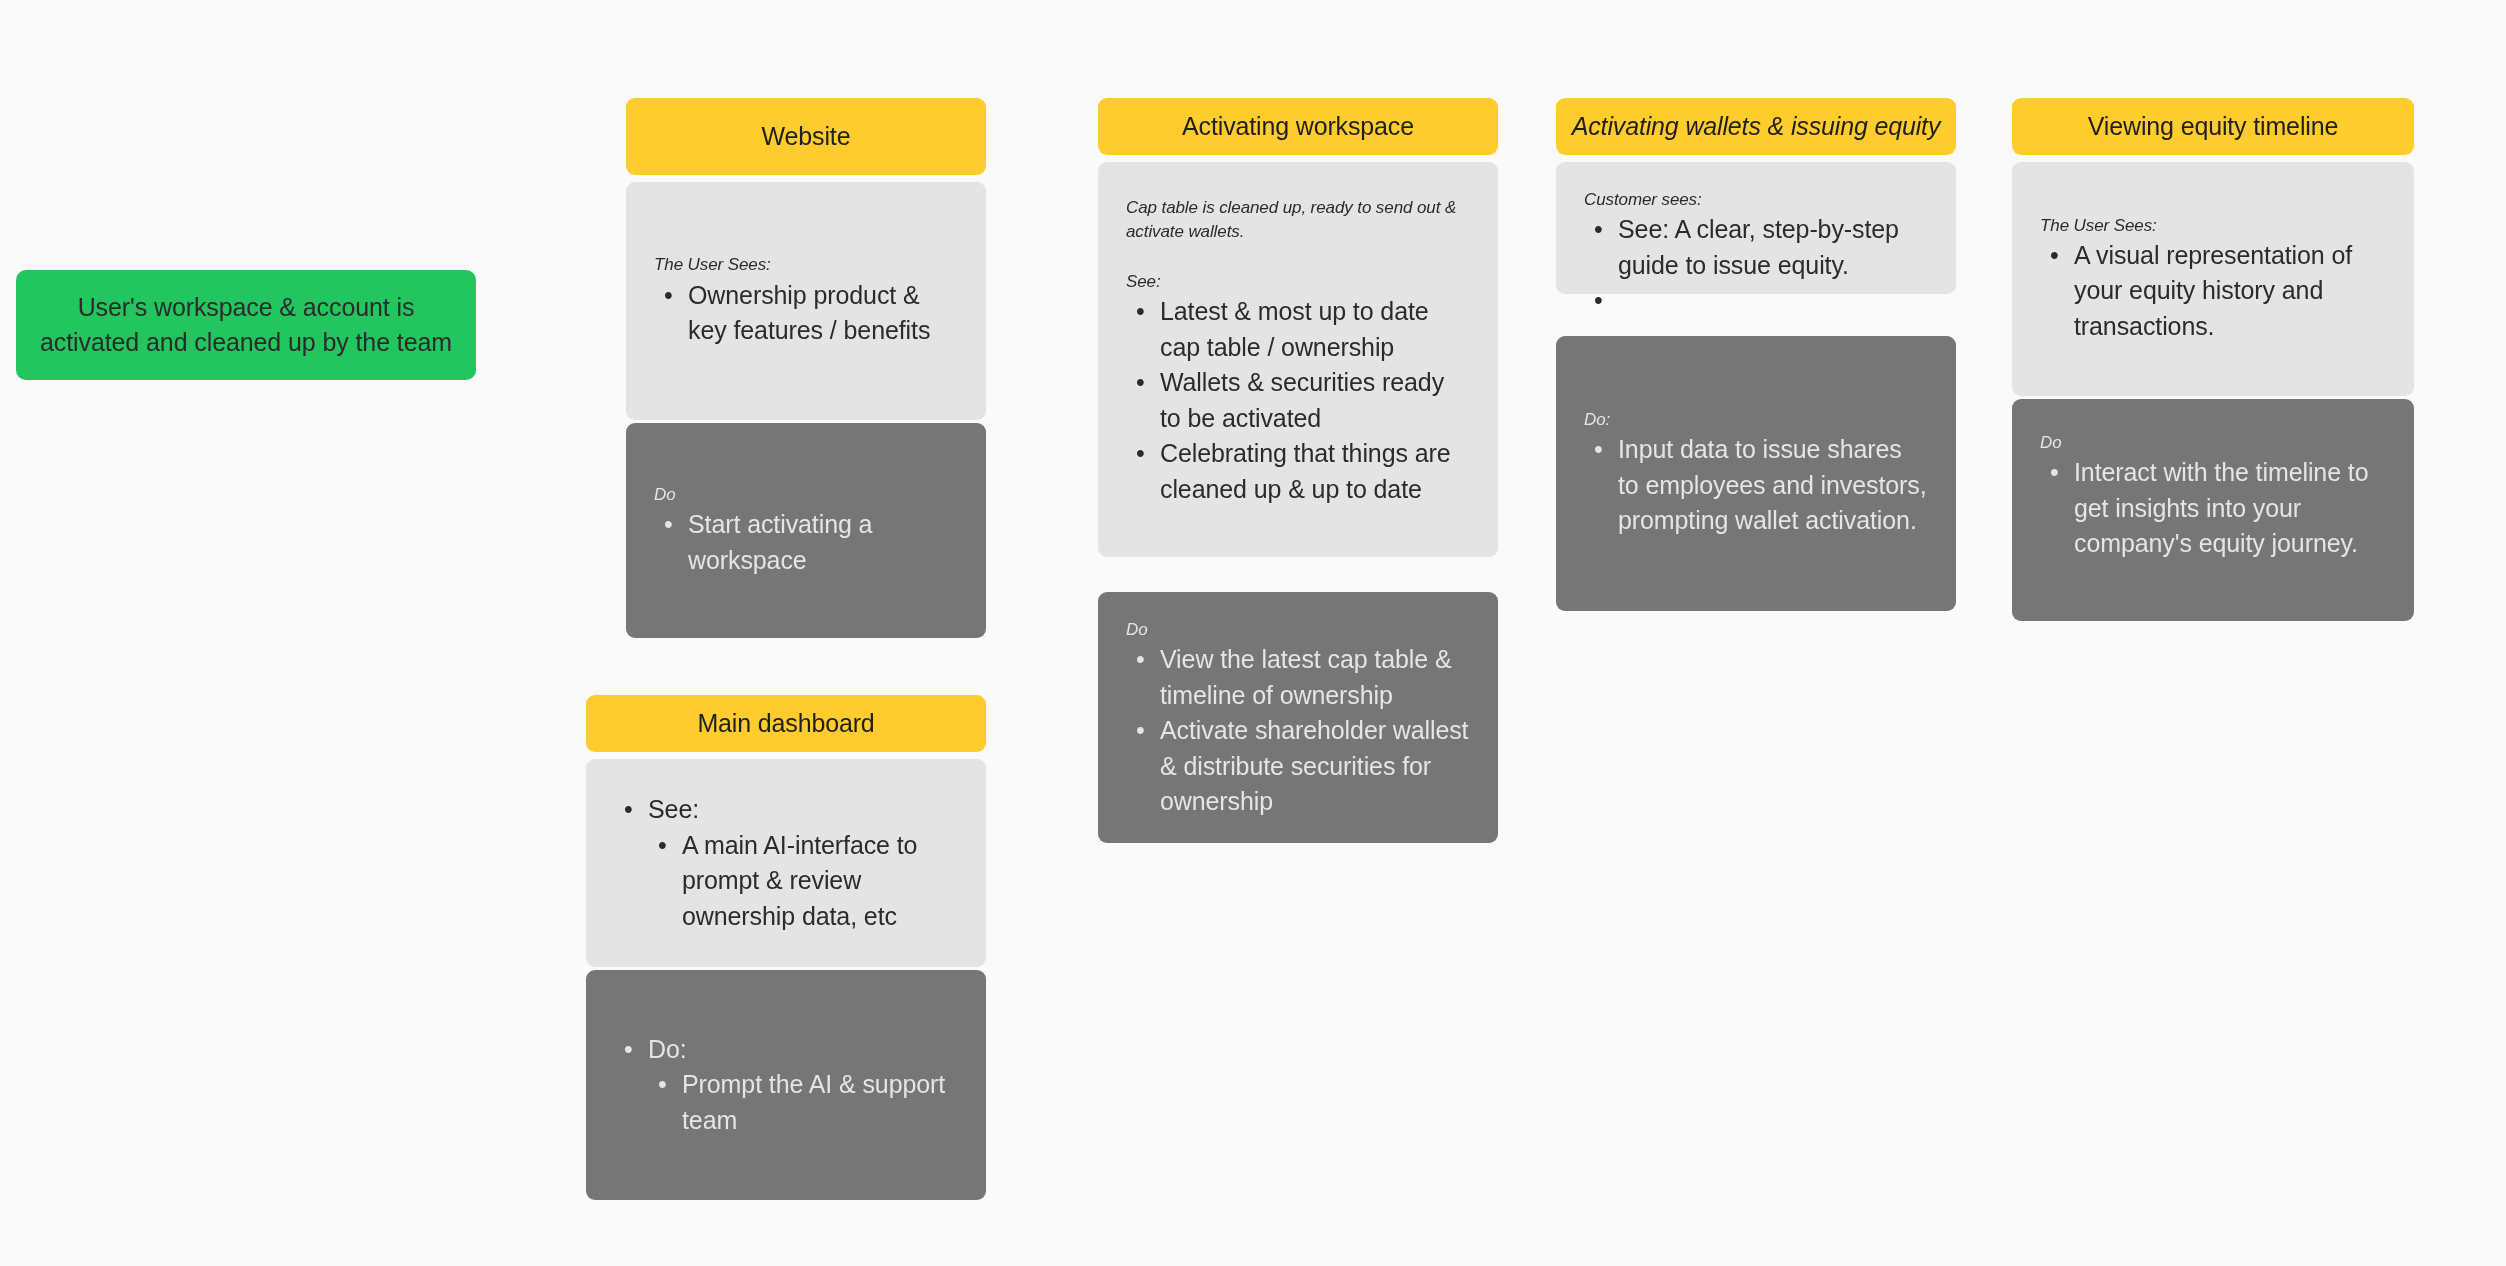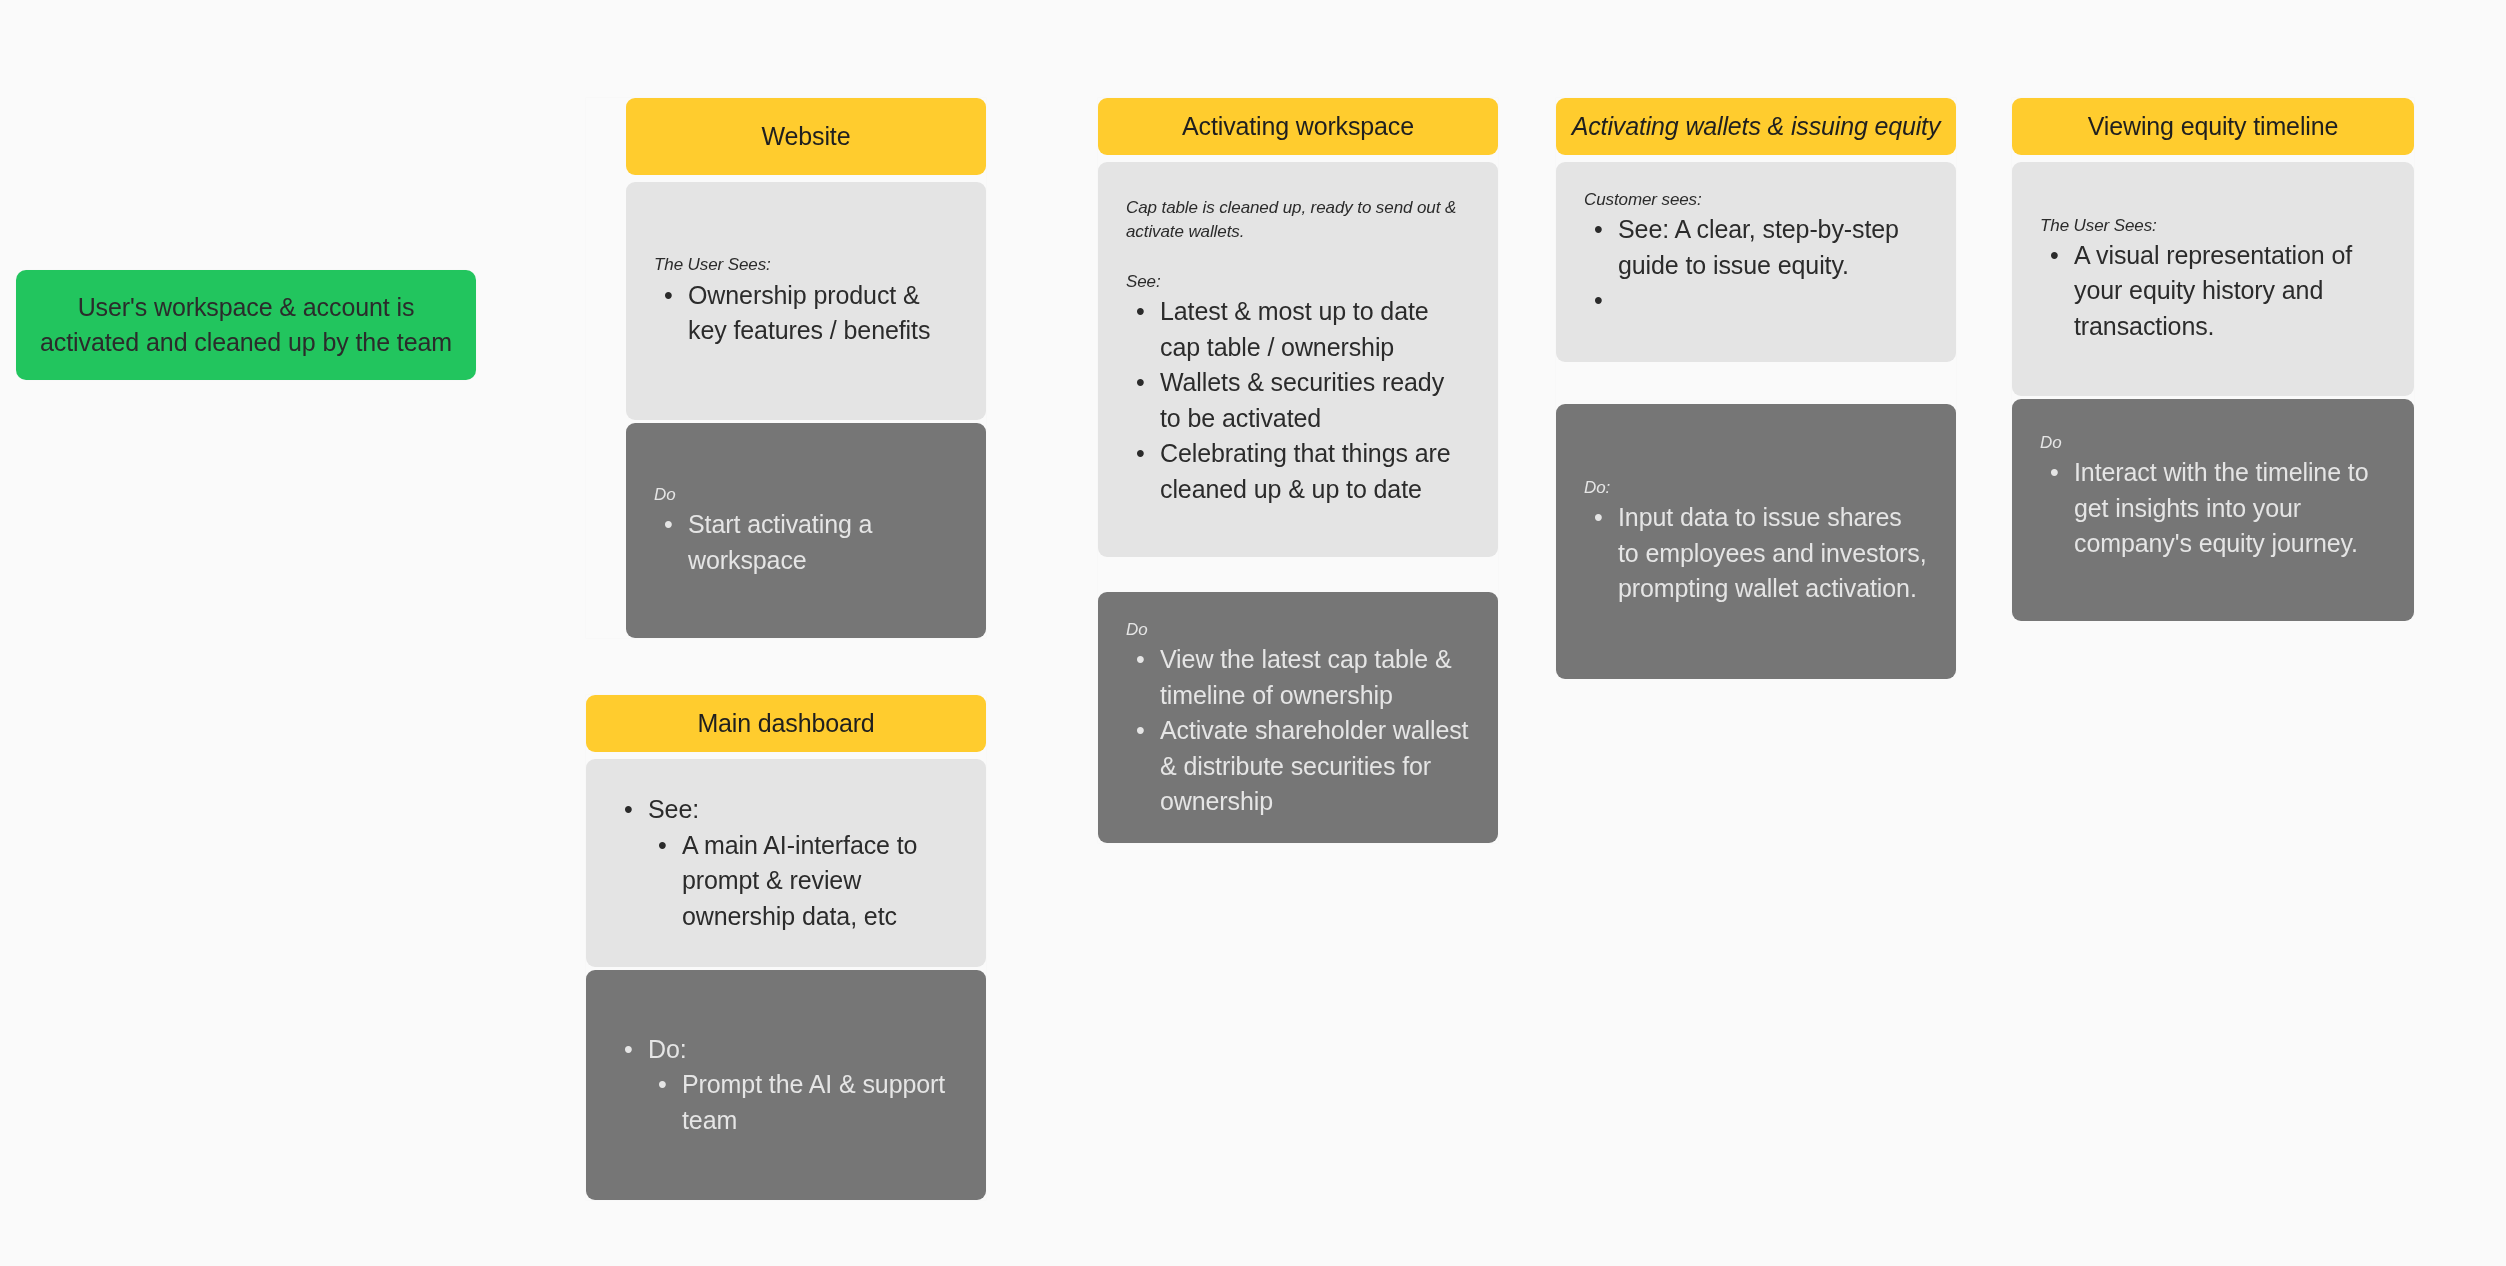--- a/index.html
+++ b/index.html
@@ -221,21 +221,21 @@
         </ul>
       </div>
     </div>
   </div>
 
   <div class="column col3">
     <div class="card shadowed" style="top:98px;height:575px;">
       <div class="seg seg-header" style="height:57px;font-style:italic;">
         <span class="seg-header-label">Activating wallets &amp; issuing equity</span>
       </div>
-      <div class="seg seg-light top-align" style="margin-top:7px;height:200px;padding-top:26px;">
+      <div class="seg seg-light top-align" style="margin-top:7px;height:132px;padding-top:26px;">
         <div class="body-text">Customer sees:</div>
         <ul class="blist">
           <li>See: A clear, step-by-step guide to issue equity.</li>
           <li class="empty-bullet"></li>
         </ul>
       </div>
       <div class="seg seg-dark" style="margin-top:42px;height:275px;">
         <div class="body-text">Do:</div>
         <ul class="blist">
           <li>Input data to issue shares to employees and investors, prompting wallet activation.</li>

